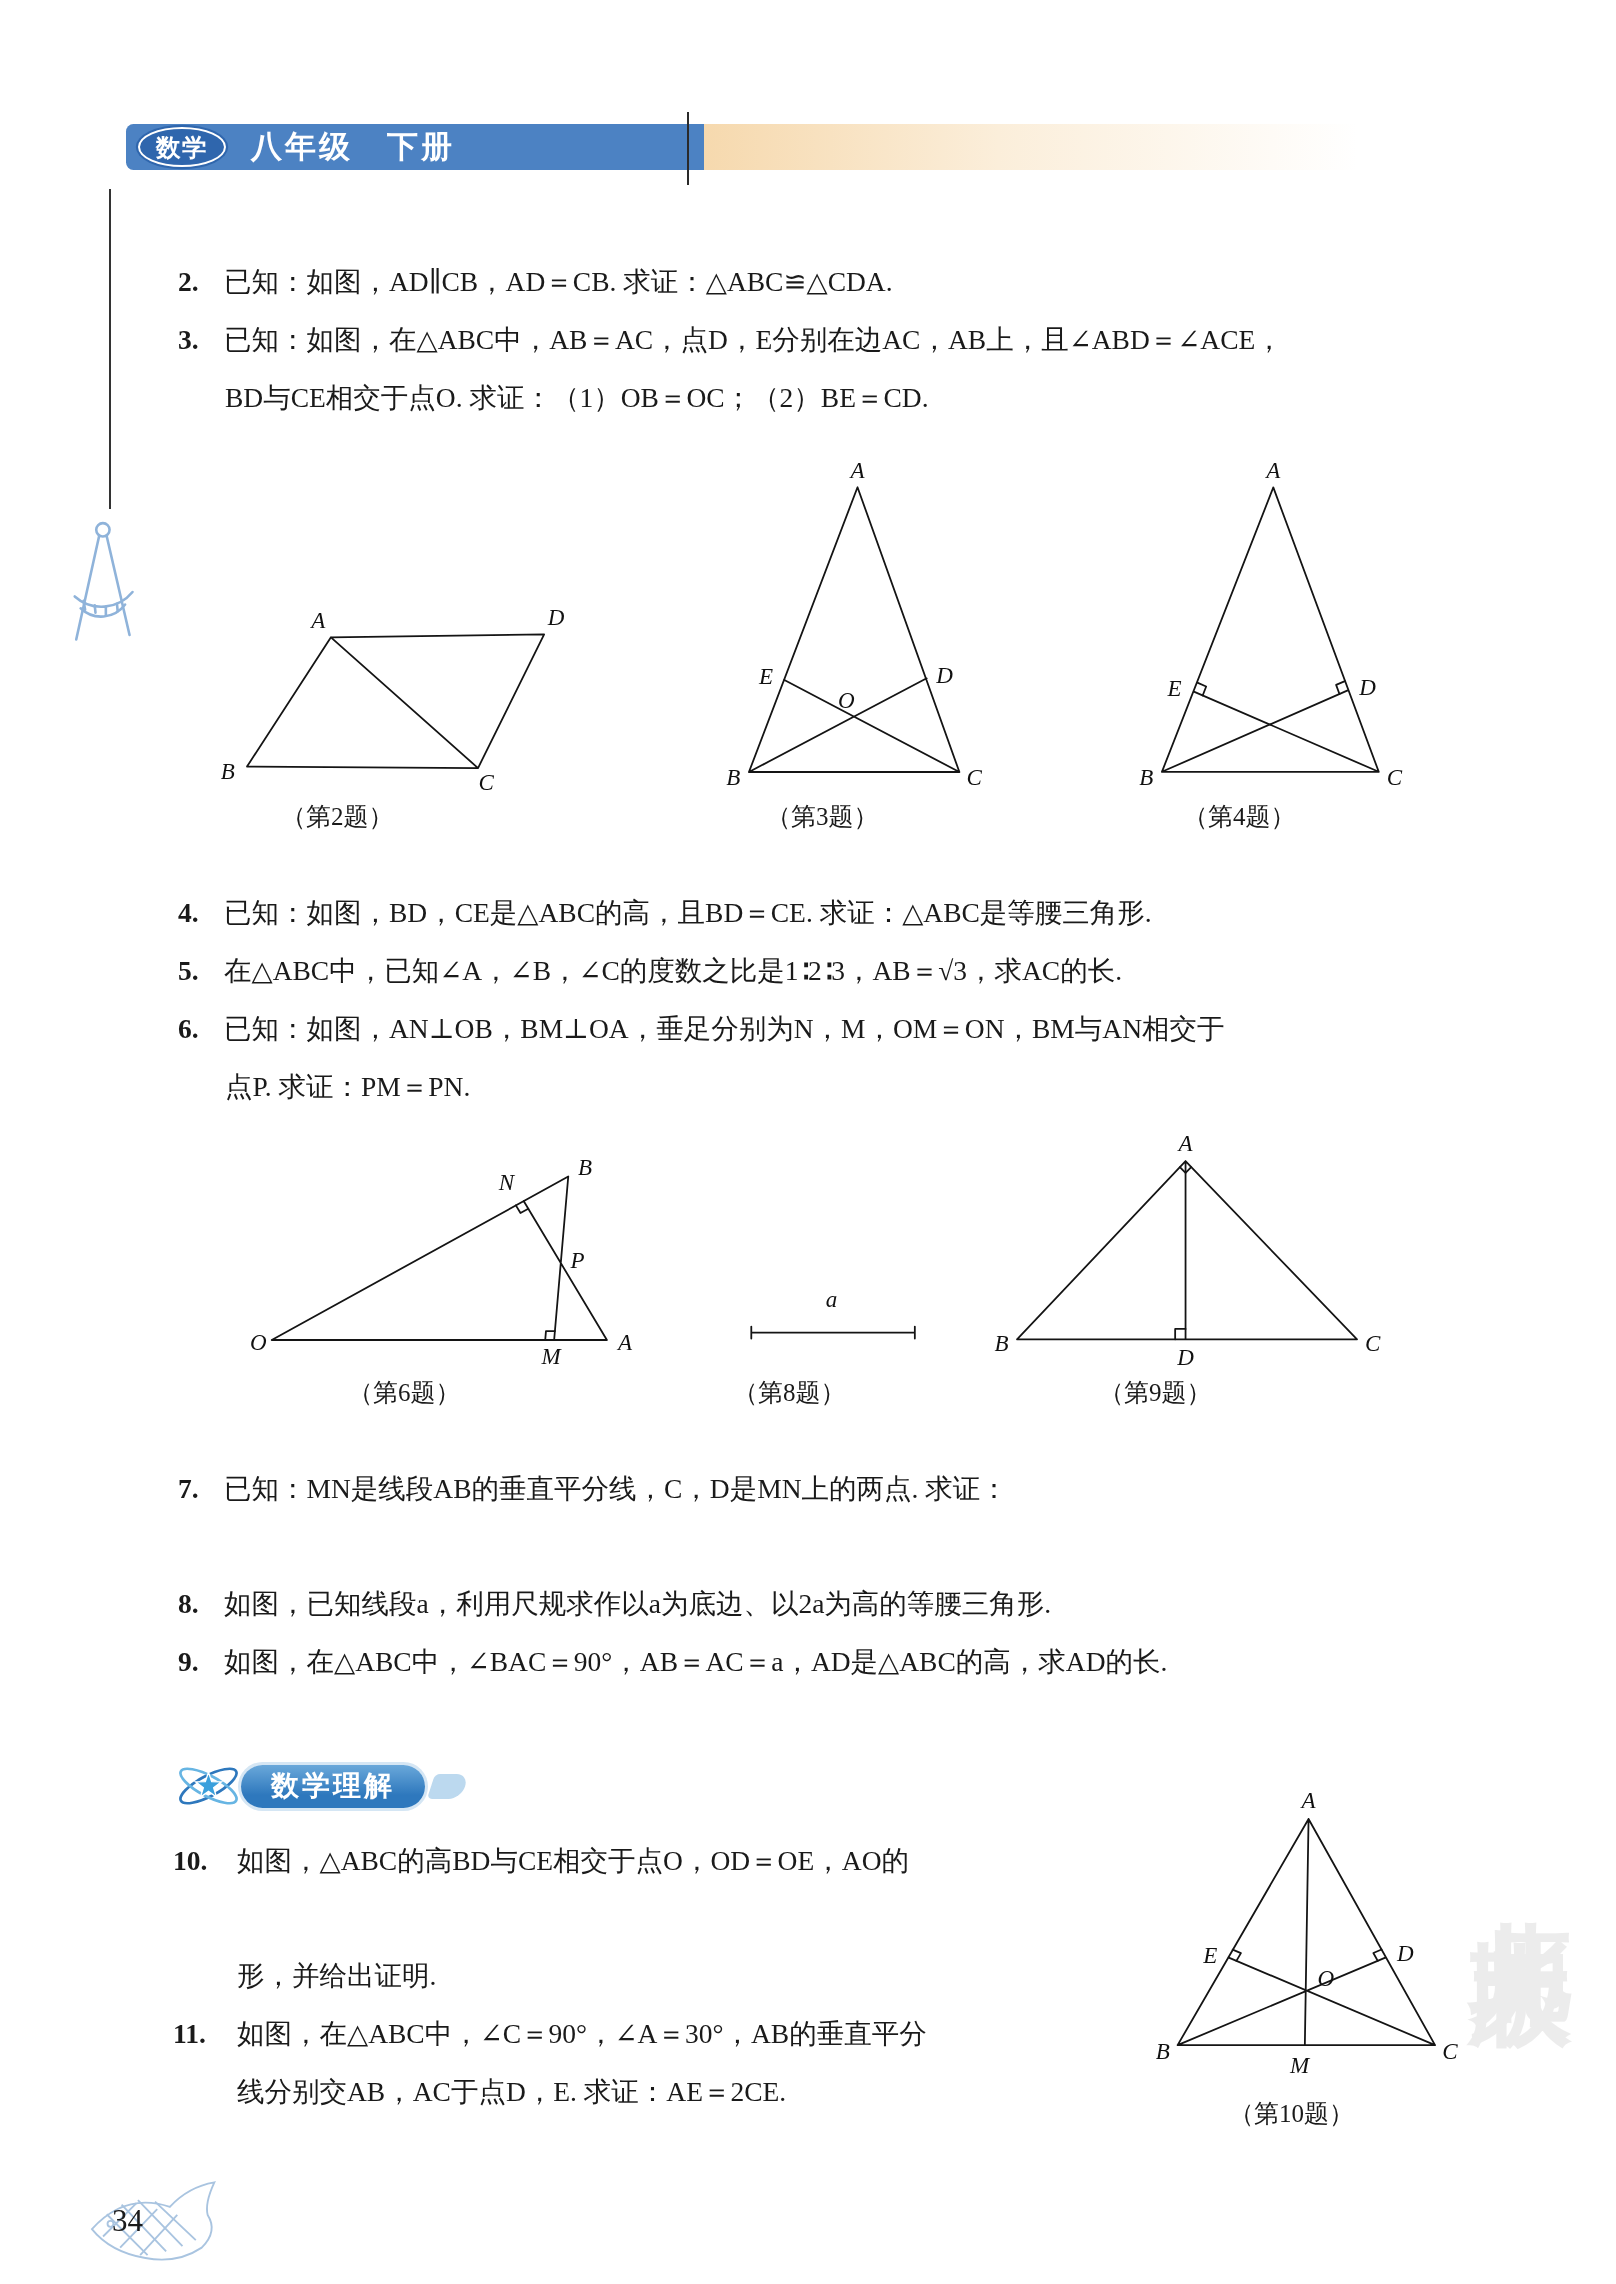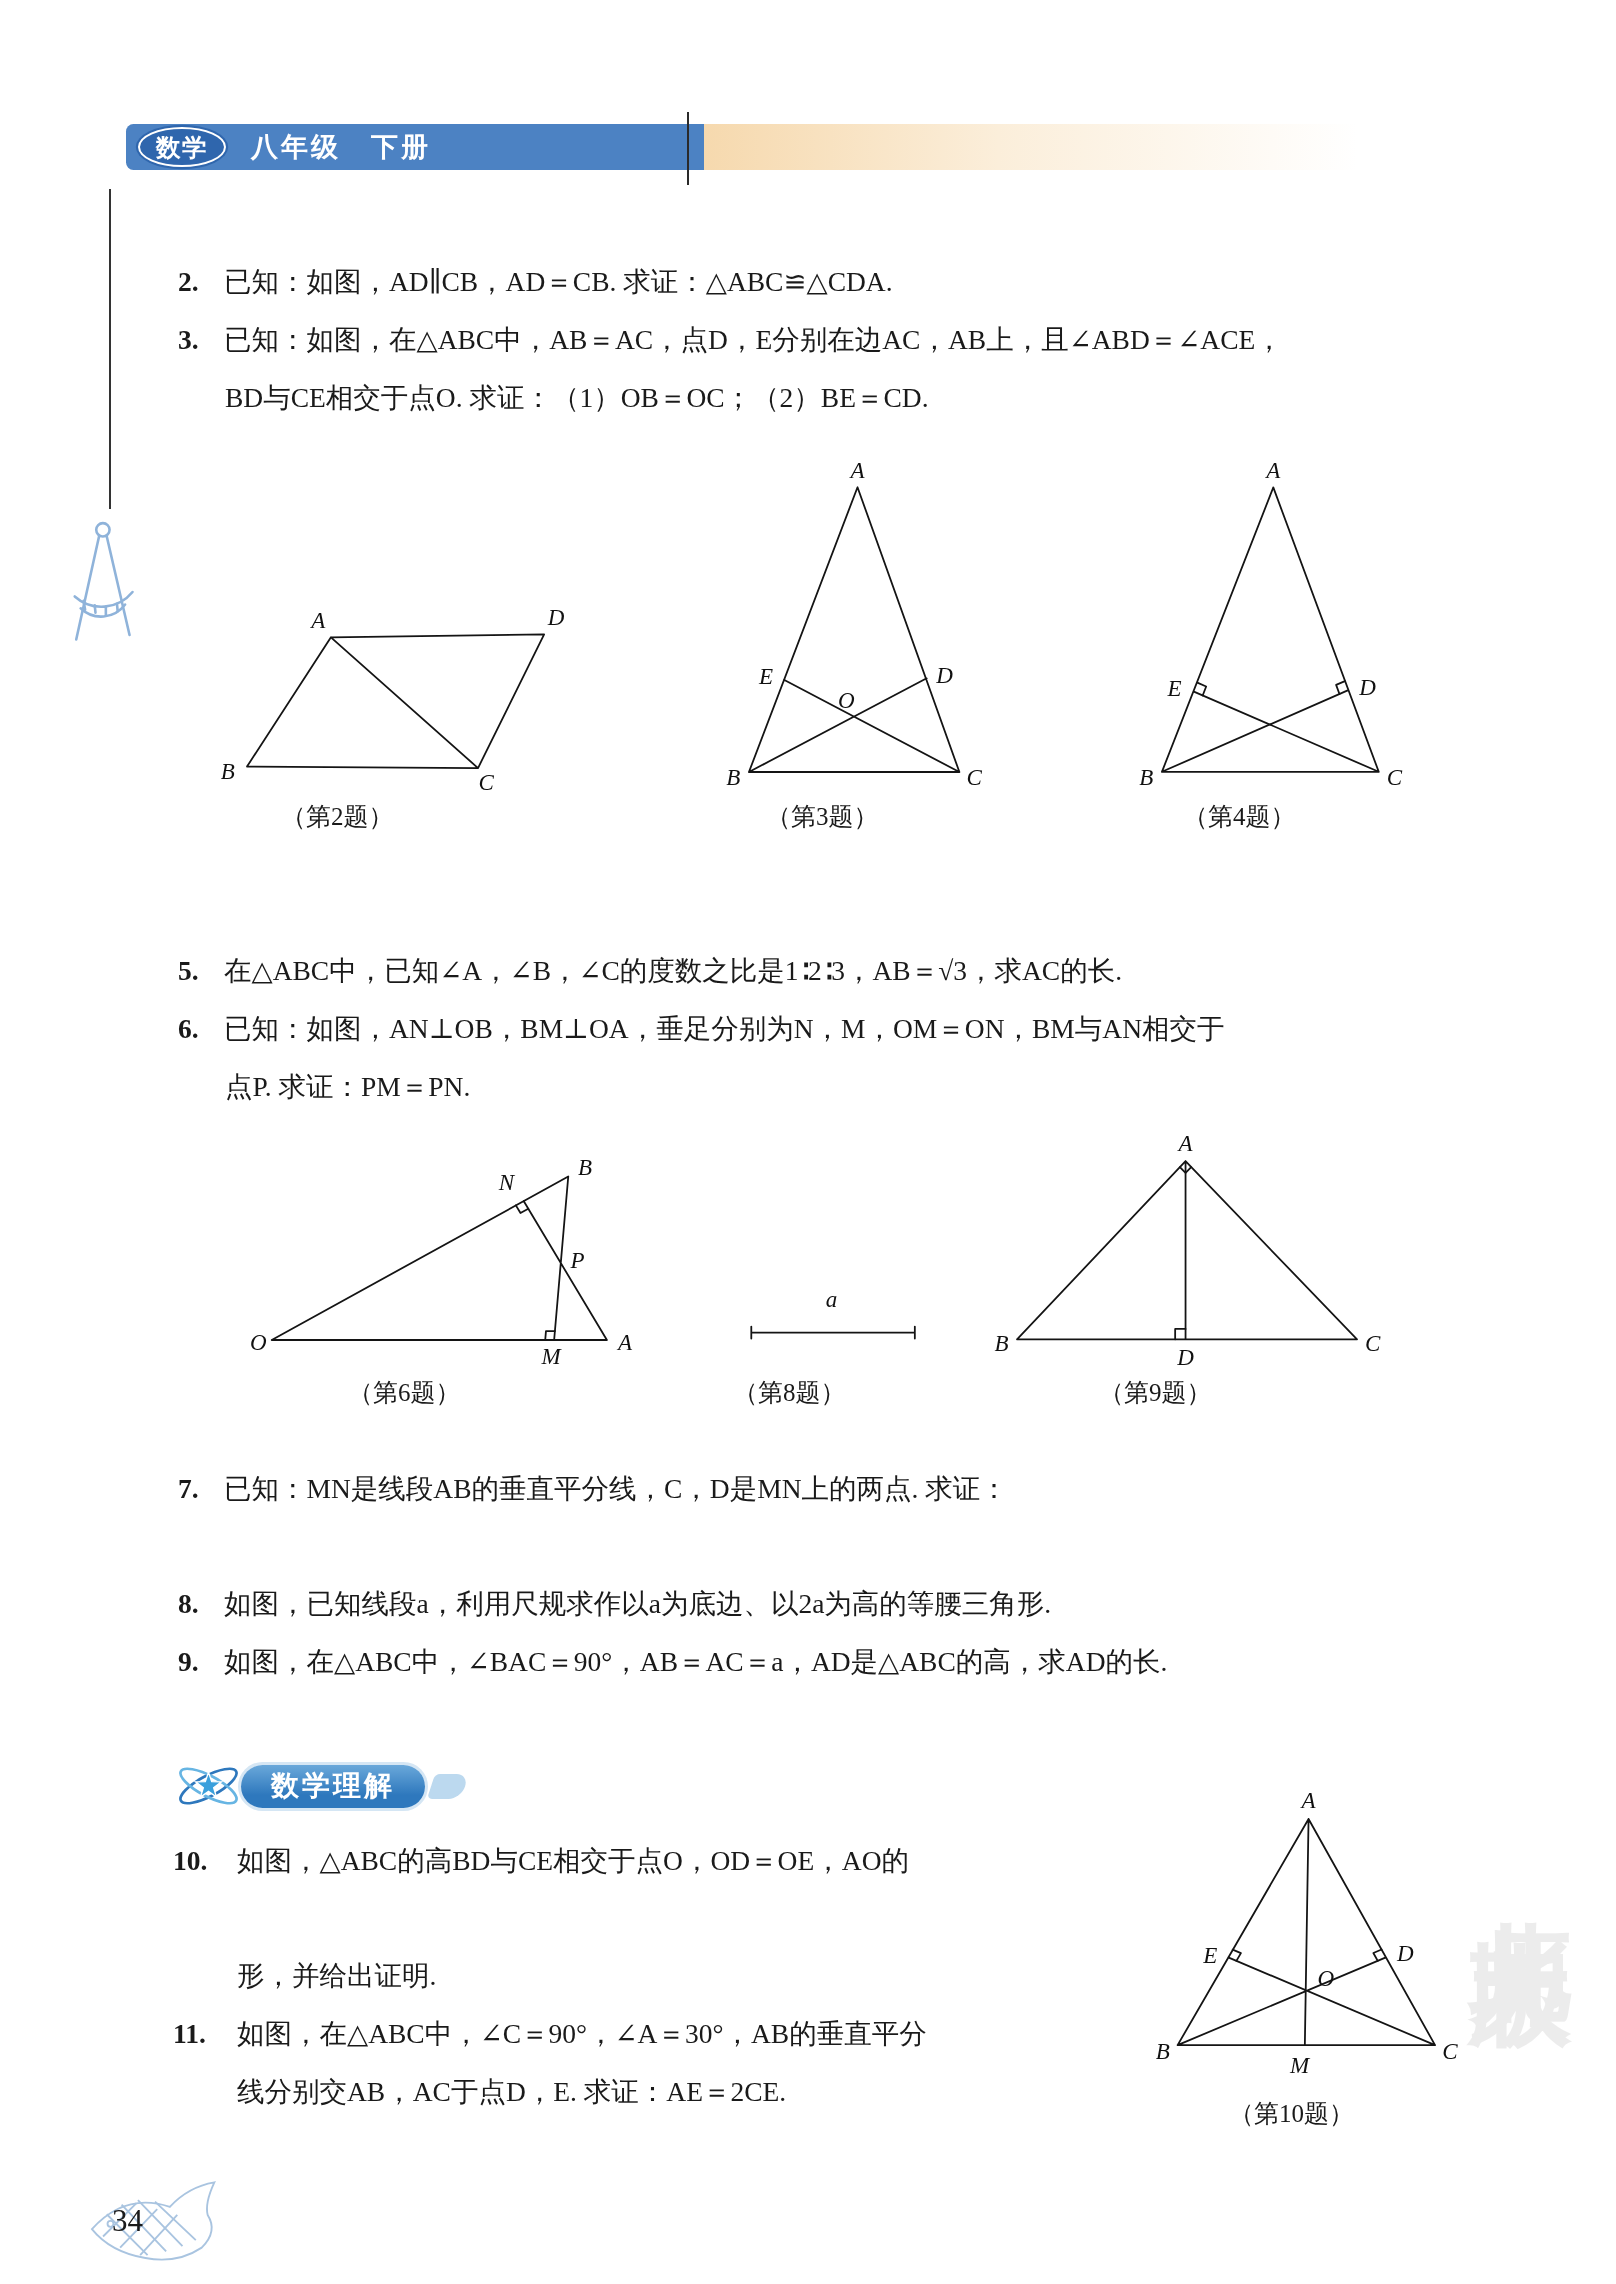--- a/index.html
+++ b/index.html
@@ -8,21 +8,21 @@
           font-family:"Liberation Serif","DejaVu Serif",serif; color:#1a1a1a; }
 
   
   .header-bar { position:absolute; left:126px; top:124px; width:605px; height:46px;
                 background:#4c82c3; border-radius:7.4px; display:flex; align-items:center; }
   .logo { margin-left:12px; width:88px; height:40px; background:#2f66ad; border:2.2px solid #fff;
           border-radius:50%; color:#fff; font-family:"Liberation Sans",sans-serif; font-weight:bold;
           font-size:24.5px; display:flex; align-items:center; justify-content:center; letter-spacing:1.5px;
           box-shadow:0 0 0 2.2px #2f66ad; }
   .header-title { color:#fff; font-family:"Liberation Sans",sans-serif; font-weight:bold;
-                  font-size:27px; margin-left:25px; letter-spacing:3px; }
+                  font-size:31px; margin-left:25px; letter-spacing:3px; }
   .header-sep { position:absolute; left:687px; top:112px; width:2.2px; height:73px; background:#2a2a2a; }
   .header-grad { position:absolute; left:704px; top:124px; width:654px; height:46px;
                  background:linear-gradient(90deg,#f6d9ae 0%,#fbeeda 45%,#ffffff 100%); }
   .left-rule { position:absolute; left:109px; top:189px; width:2.2px; height:320px; background:#333; }
 
   
   .line { position:absolute; font-size:27.5px; line-height:35px; white-space:nowrap; }
   .line .num { font-weight:bold; display:inline-block; }
   .w62 { width:46px; } .w86 { width:64px; }
 
@@ -75,20 +75,21 @@
       <line x1="55" y1="124" x2="56" y2="134"></line>
       <line x1="70" y1="126" x2="70" y2="136"></line>
       <line x1="85" y1="122" x2="86" y2="132"></line>
     </g>
   </svg>
 
   <div class="line" style="left:178px;top:264px"><span class="num w62">2.</span><span>已知：如图，AD∥CB，AD＝CB. 求证：△ABC≌△CDA.</span></div>
   <div class="line" style="left:178px;top:322px"><span class="num w62">3.</span><span>已知：如图，在△ABC中，AB＝AC，点D，E分别在边AC，AB上，且∠ABD＝∠ACE，</span></div>
   <div class="line" style="left:225px;top:380px"><span>BD与CE相交于点O. 求证：（1）OB＝OC；（2）BE＝CD.</span></div>
 
+  <div class="line" style="left:178px;top:895px"><span class="num w62">4.</span><span>已知：如图，BD，CE是△ABC的高，且BD＝CE. 求证：△ABC是等腰三角形.</span></div>
   <div class="line" style="left:178px;top:953px"><span class="num w62">5.</span><span>在△ABC中，已知∠A，∠B，∠C的度数之比是1∶2∶3，AB＝√3，求AC的长.</span></div>
   <div class="line" style="left:178px;top:1011px"><span class="num w62">6.</span><span>已知：如图，AN⊥OB，BM⊥OA，垂足分别为N，M，OM＝ON，BM与AN相交于</span></div>
   <div class="line" style="left:225px;top:1069px"><span>点P. 求证：PM＝PN.</span></div>
 
   <div class="line" style="left:178px;top:1471px"><span class="num w62">7.</span><span>已知：MN是线段AB的垂直平分线，C，D是MN上的两点. 求证：</span></div>
   <div class="line" style="left:178px;top:1586px"><span class="num w62">8.</span><span>如图，已知线段a，利用尺规求作以a为底边、以2a为高的等腰三角形.</span></div>
   <div class="line" style="left:178px;top:1644px"><span class="num w62">9.</span><span>如图，在△ABC中，∠BAC＝90°，AB＝AC＝a，AD是△ABC的高，求AD的长.</span></div>
 
   <div class="line" style="left:173px;top:1843px"><span class="num w86">10.</span><span>如图，△ABC的高BD与CE相交于点O，OD＝OE，AO的</span></div>
   <div class="line" style="left:237px;top:1958px"><span>形，并给出证明.</span></div>

